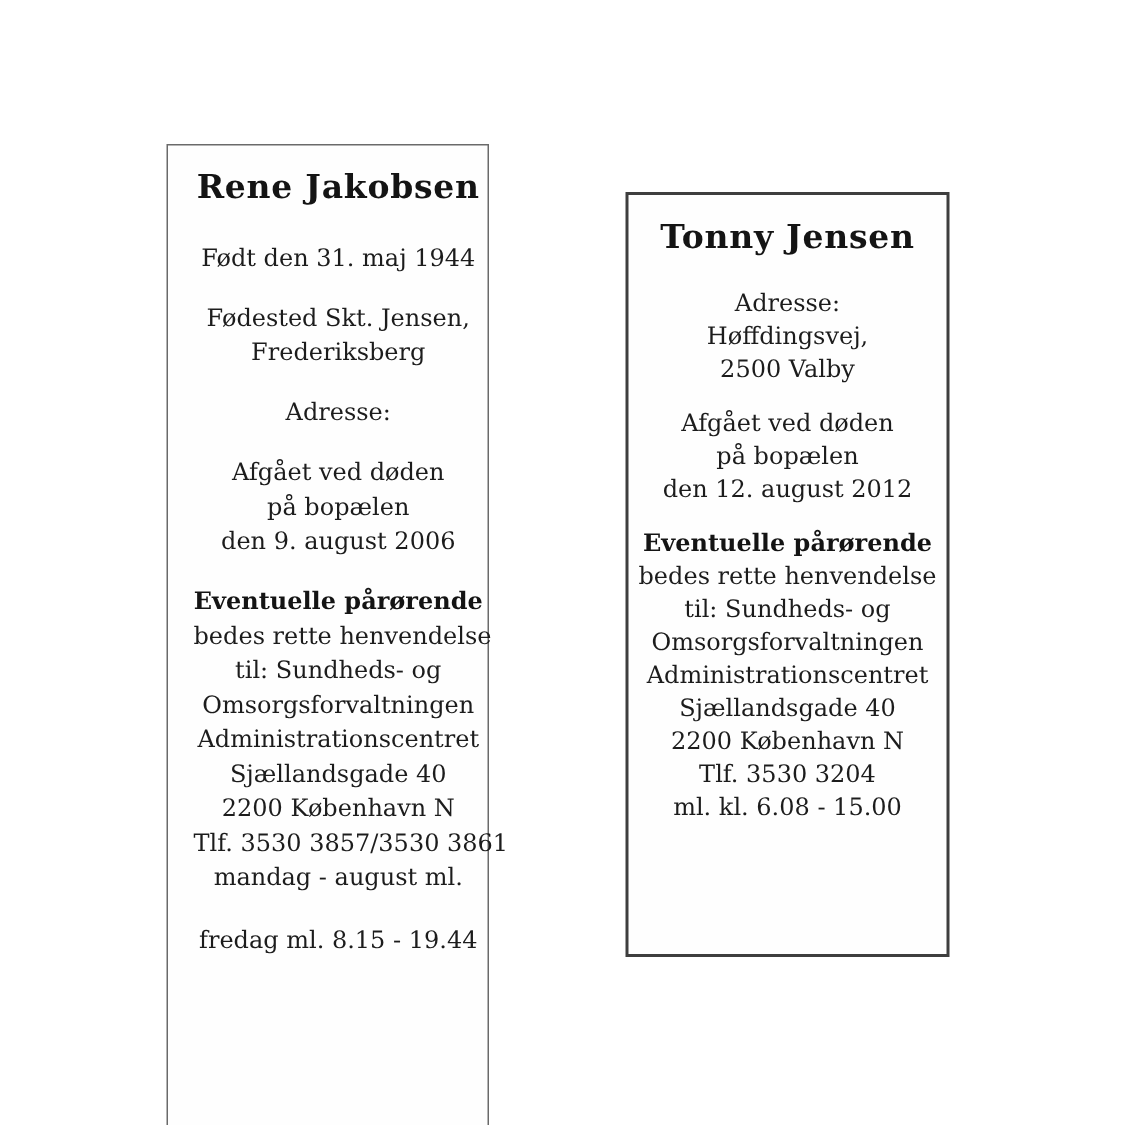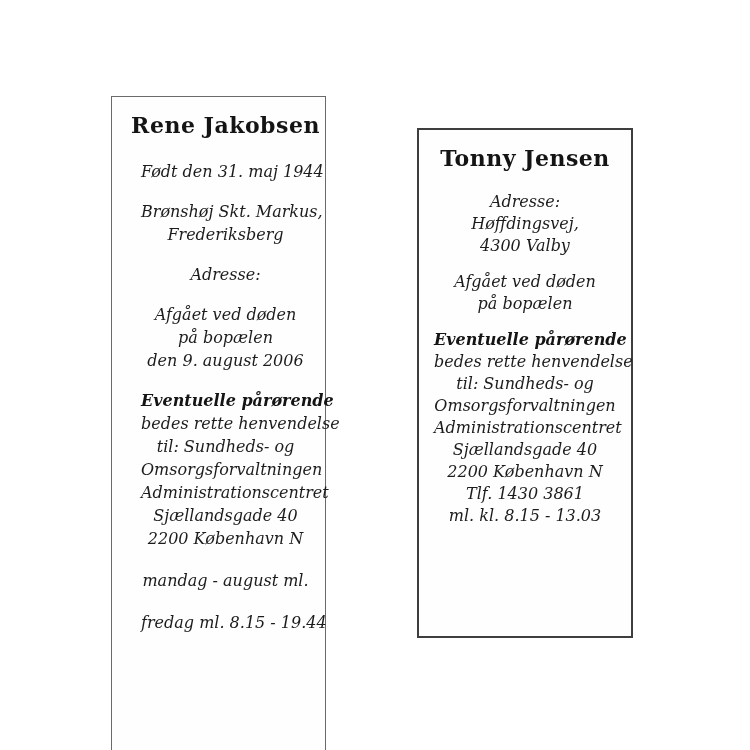--- a/index.html
+++ b/index.html
@@ -39,21 +39,21 @@
     padding: 15px 3px 8px 3px;
   }
   .title {
     font-size: 22px;
     font-weight: bold;
     letter-spacing: 0.5px;
     color: #141414;
   }
   .notice-left .title { margin-bottom: 22px; }
   .notice-right .title { margin-bottom: 20px; }
-  .para { margin: 12px; font-style: italic; }
+  .para { margin: 0; }
   .notice-left .para { margin-bottom: 17px; }
   .notice-right .para { margin-bottom: 14px; }
   .line {
     font-size: 16px;
     line-height: 23px;
     white-space: nowrap;
   }
   .notice-right .line { line-height: 22px; }
   .bold-line { font-weight: bold; color: #141414; }
 </style>
@@ -63,21 +63,21 @@
 <div class="canvas">
 
   <div class="notice notice-left">
     <div class="title">Rene Jakobsen</div>
 
     <p class="para">
       <span class="line">Født den 31. maj 1944</span>
     </p>
 
     <p class="para">
-      <span class="line">Brønshøj Skt. Markus,</span><br>
+      <span class="line">Fødested Skt. Jensen,</span><br>
       <span class="line">Frederiksberg</span>
     </p>
 
     <p class="para">
       <span class="line">Adresse:</span><br>
     </p>
 
     <p class="para">
       <span class="line">Afgået ved døden</span><br>
       <span class="line">på bopælen</span><br>
@@ -85,49 +85,50 @@
     </p>
 
     <p class="para">
       <span class="line bold-line">Eventuelle pårørende</span><br>
       <span class="line">bedes rette henvendelse</span><br>
       <span class="line">til: Sundheds- og</span><br>
       <span class="line">Omsorgsforvaltningen</span><br>
       <span class="line">Administrationscentret</span><br>
       <span class="line">Sjællandsgade 40</span><br>
       <span class="line">2200 København N</span><br>
-      <br>
+      <span class="line">Tlf. 3530 3857/3530 3861</span><br>
       <span class="line">mandag - august ml.</span><br>
       <br>
       <span class="line">fredag ml. 8.15 - 19.44</span>
     </p>
   </div>
 
   <div class="notice notice-right">
     <div class="title">Tonny Jensen</div>
 
 
 
     <p class="para">
       <span class="line">Adresse:</span><br>
       <span class="line">Høffdingsvej,</span><br>
-      <span class="line">4300 Valby</span>
+      <span class="line">2500 Valby</span>
     </p>
 
     <p class="para">
       <span class="line">Afgået ved døden</span><br>
       <span class="line">på bopælen</span><br>
+      <span class="line">den 12. august 2012</span>
     </p>
 
     <p class="para">
       <span class="line bold-line">Eventuelle pårørende</span><br>
       <span class="line">bedes rette henvendelse</span><br>
       <span class="line">til: Sundheds- og</span><br>
       <span class="line">Omsorgsforvaltningen</span><br>
       <span class="line">Administrationscentret</span><br>
       <span class="line">Sjællandsgade 40</span><br>
       <span class="line">2200 København N</span><br>
-      <span class="line">Tlf. 1430 3861</span><br>
-      <span class="line">ml. kl. 8.15 - 13.03</span>
+      <span class="line">Tlf. 3530 3204</span><br>
+      <span class="line">ml. kl. 6.08 - 15.00</span>
     </p>
   </div>
 
 </div>
 
 </body></html>

